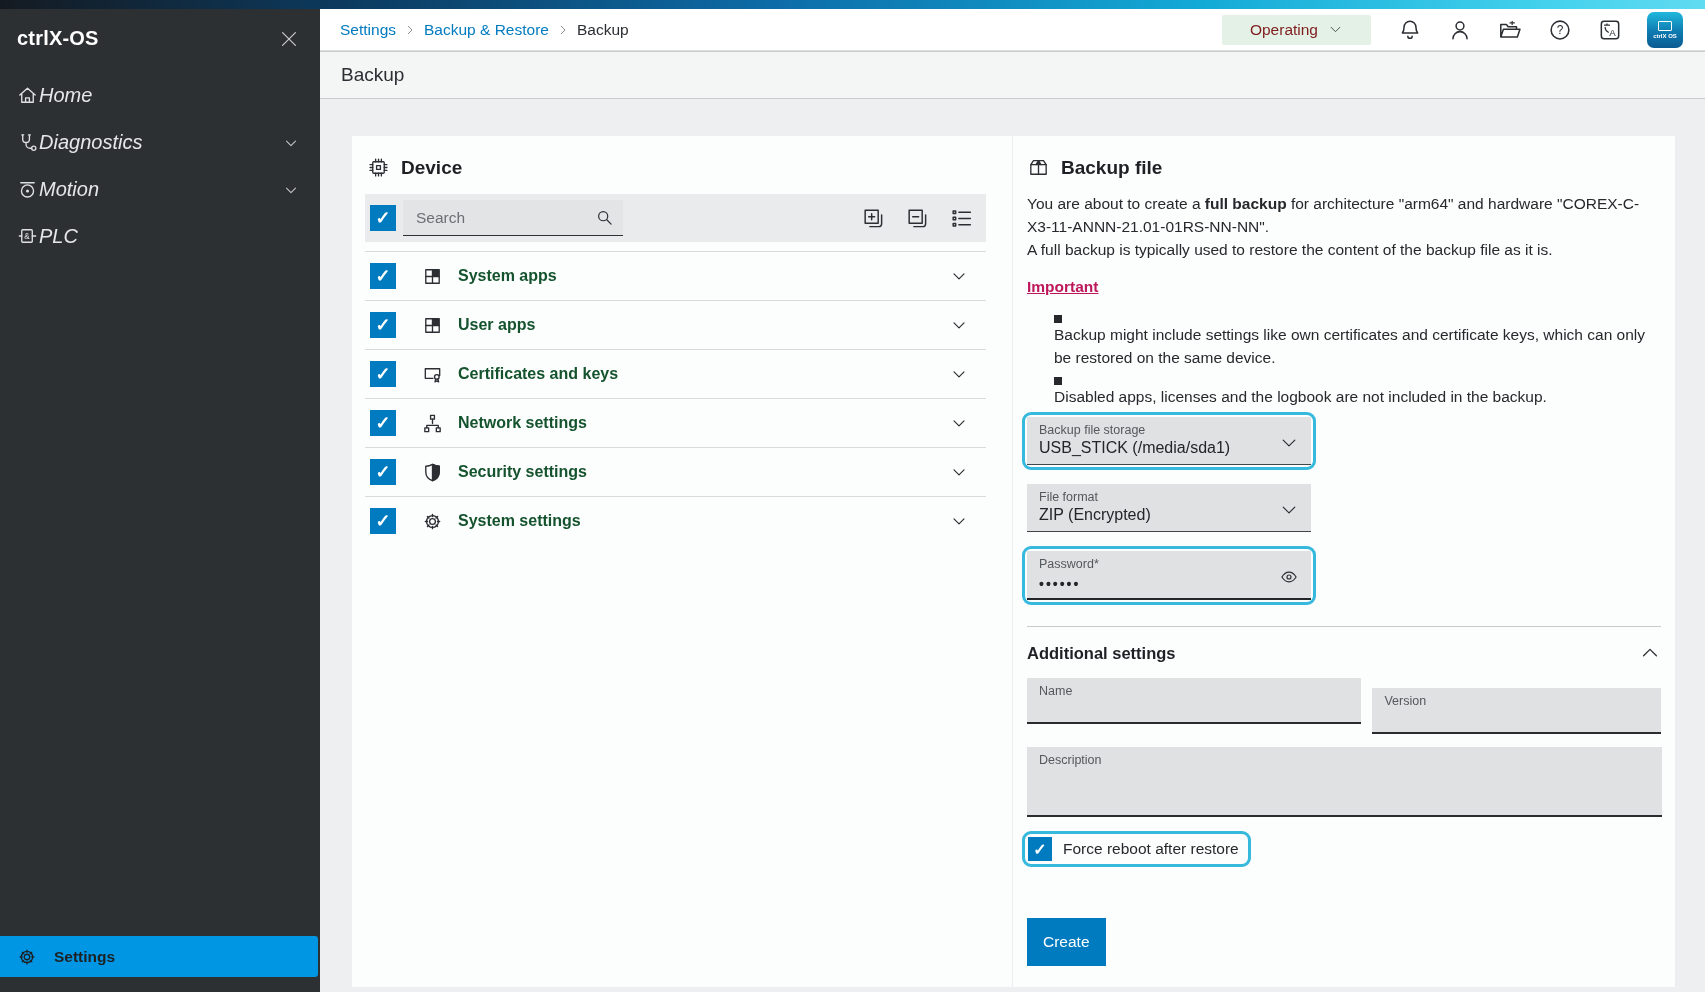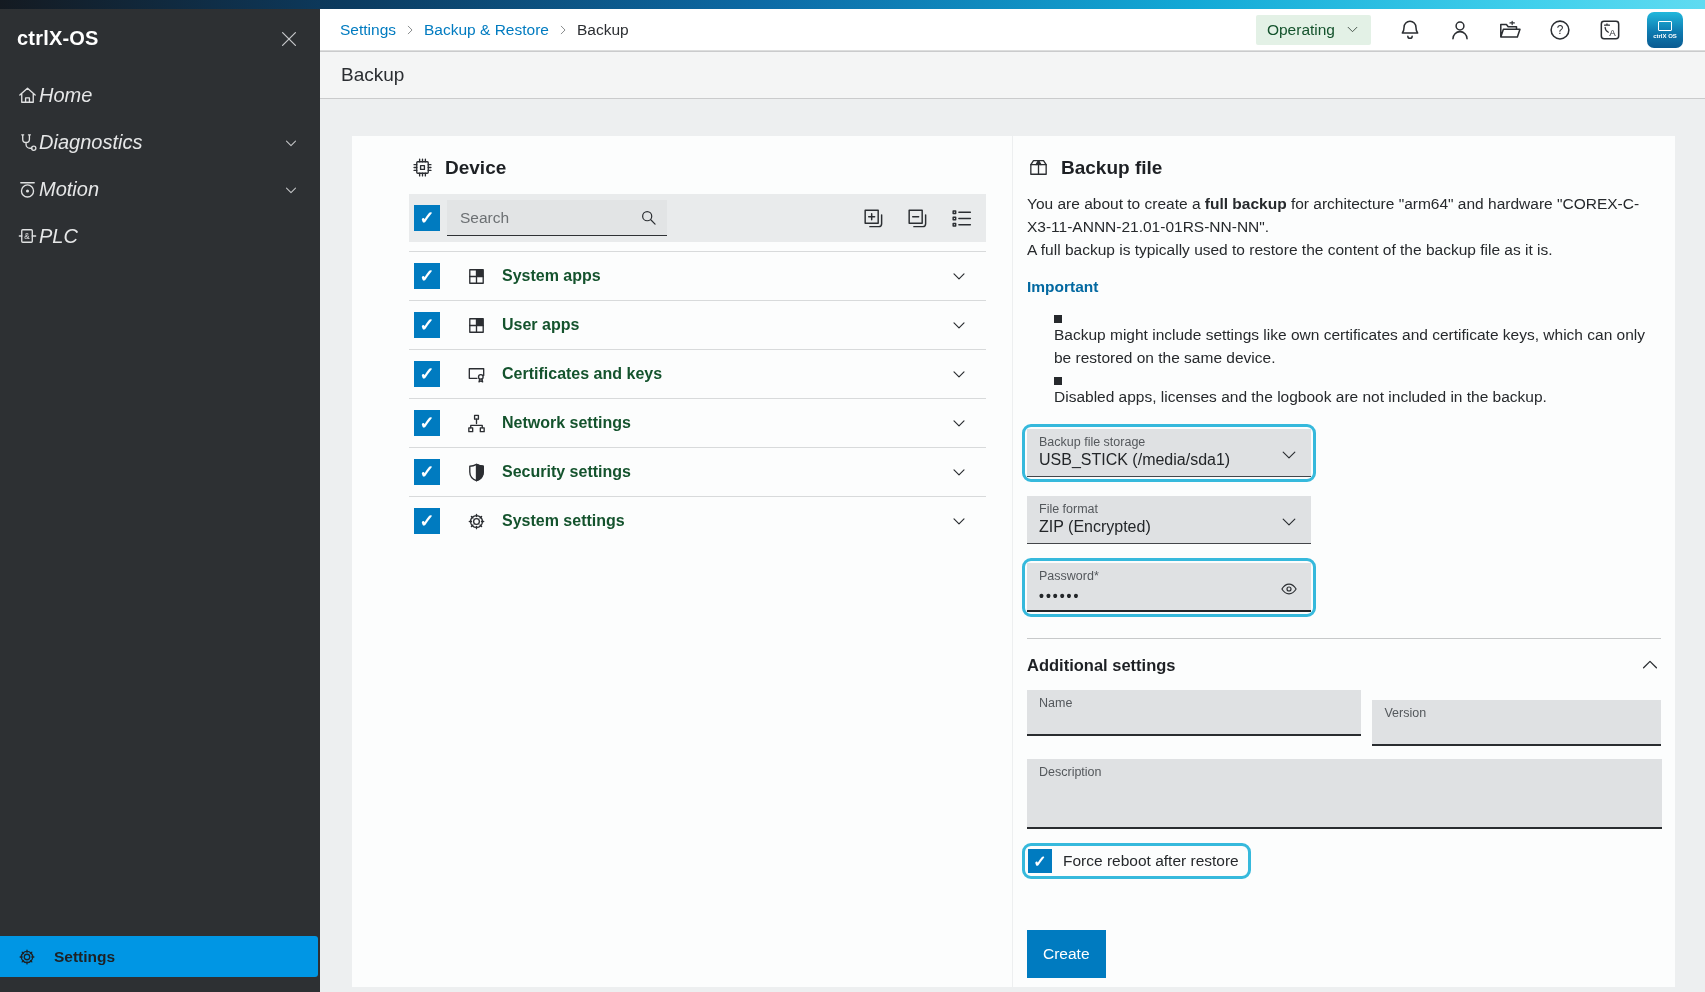--- a/index.html
+++ b/index.html
@@ -26,40 +26,40 @@
   .sb-settings svg { width:22px; height:22px; }
 
   
   .topbar { position:absolute; left:320px; top:9px; width:1385px; height:42px; background:#ffffff;
     border-bottom:1px solid #dcdddd; display:flex; align-items:center; }
   .breadcrumb { display:flex; align-items:center; margin-left:20px; font-size:15.5px; gap:7px; }
   .bc-link { color:#007bc0; cursor:pointer; }
   .bc-current { color:#2b2e32; }
   .bc-sep { width:14px; height:14px; }
   .tb-right { margin-left:auto; display:flex; align-items:center; gap:0; margin-right:22px; }
-  .op-badge { background:#e3f1e6; color:#14532d; font-size:15.5px; padding:6px 11px; border-radius:2px;
+  .op-badge { background:#e3f1e6; color:#7f1d1d; font-size:15.5px; padding:6px 28px; border-radius:2px;
     display:flex; align-items:center; gap:10px; cursor:pointer; margin-right:14px; }
   .op-badge svg { width:15px; height:15px; }
   .tb-icon { width:26px; height:26px; margin:0 12px; cursor:pointer; }
   .logo { width:36px; height:36px; margin-left:12px; border-radius:7px; cursor:pointer;
     background:linear-gradient(180deg,#21b8dc 0%,#0e7ab0 55%,#0a5a91 100%);
     display:flex; flex-direction:column; align-items:center; justify-content:center; gap:2px; }
   .logo .glyph { width:14px; height:10px; border:1px solid #fff; border-radius:1px;
     background:linear-gradient(180deg,transparent 45%, #fff 45%, #fff 55%, transparent 55%); }
   .logo .logo-text { color:#fff; font-size:6px; font-weight:bold; }
 
   
   .titlebar { position:absolute; left:320px; top:51px; width:1385px; height:48px; background:#f4f5f5;
     border-top:1px solid #cacbcc; border-bottom:1px solid #cacbcc; display:flex; align-items:center; }
   .page-title { font-size:19px; color:#2b2e32; margin-left:21px; }
 
   
   .main { position:absolute; left:320px; top:99px; width:1385px; height:893px; background:#edeff0; }
   .card { position:absolute; top:37px; height:851px; background:#fcfdfd; }
-  .card-left { left:32px; width:660px;padding-left:44px; }
+  .card-left { left:32px; width:660px; }
   .card-right { left:693px; width:662px; }
 
   .panel-header { display:flex; align-items:center; gap:11px; padding:20px 0 0 15px; }
   .panel-header svg { width:23px; height:23px; }
   .panel-title { font-size:19px; font-weight:bold; color:#1d2024; }
 
   
   .dev-toolbar { margin:15px 26px 0 13px; height:48px; background:#e9ebec; display:flex; align-items:center; padding:0 12px 0 5px; }
   .cb { width:26px; height:26px; background:#007bc0; position:relative; flex:0 0 26px; cursor:pointer; }
   .cb::after { content:"\2713"; position:absolute; left:0; top:0; width:100%; height:100%;
@@ -75,34 +75,34 @@
   
   .drows { margin:9px 26px 0 13px; }
   .drow { display:flex; align-items:center; height:49px; border-top:1px solid #d8dadb; cursor:pointer; padding:0 5px; }
   .drow svg.ri { width:23px; height:23px; margin-left:25px; }
   .drow-label { font-size:16px; font-weight:bold; color:#14532d; margin-left:14px; flex:1; }
   .drow svg.chev { width:20px; height:20px; margin-right:12px; }
 
   
   .bp-content { padding:0 14px; }
   .intro { margin-top:13px; font-size:15.5px; line-height:23px; color:#26292c; width:636px; }
-  .imp-title { margin-top:17px; font-size:15.5px; font-weight:bold; color:#0369a1; }
+  .imp-title { margin-top:17px; font-size:15.5px; font-weight:bold; color:#be185d;text-decoration:underline; }
   .bullets { margin-top:11px; }
   .bullet { display:flex; font-size:15.5px; line-height:23px; color:#26292c; padding-left:27px;flex-direction:column; }
   .bullet .sq { width:8px; height:8px; background:#26292c; flex:0 0 8px; margin:8px 13px 0 0; }
 
   .ring { border:3px solid #36b9dc; border-radius:9px; padding:2px; display:inline-block; margin-left:-5px; }
   .field { position:relative; width:284px; background:#dfe1e3; border-bottom:1px solid #43464a;
     padding:6px 12px 7px; cursor:pointer; }
   .field .lbl { font-size:12.5px; color:#54585c; }
   .field .val { font-size:16px; color:#232629; margin-top:2px; white-space:nowrap; }
   .field svg.fchev { position:absolute; right:12px; top:16px; width:20px; height:20px; }
   .field.pwf { border-bottom:2px solid #232629; padding-bottom:6px; }
   .field .pw { letter-spacing:2px; font-weight:bold; font-size:14px; padding-top:3px; }
-  .mt12 { margin-top:16px; } .mt14 { margin-top:14px; }
+  .mt12 { margin-top:4px; } .mt14 { margin-top:14px; }
 
   .divider { height:1px; background:#c7c9ca; margin:21px 0 15px; width:634px; }
   .add-header { display:flex; align-items:center; justify-content:space-between; width:634px; }
   .add-title { font-size:16.5px; font-weight:bold; color:#1d2024; }
   .add-header svg { width:22px; height:22px; cursor:pointer; }
 
   .tfield { background:#dfe1e3; border-bottom:2px solid #2a2d30; padding:6px 12px 0; height:46px; }
   .tfield .lbl { font-size:12.5px; color:#54585c; }
   .tfield input, .tfield textarea { display:block; width:100%; background:transparent; border:none; outline:none;
     font-family:inherit; font-size:15px; color:#232629; height:22px; resize:none; }

